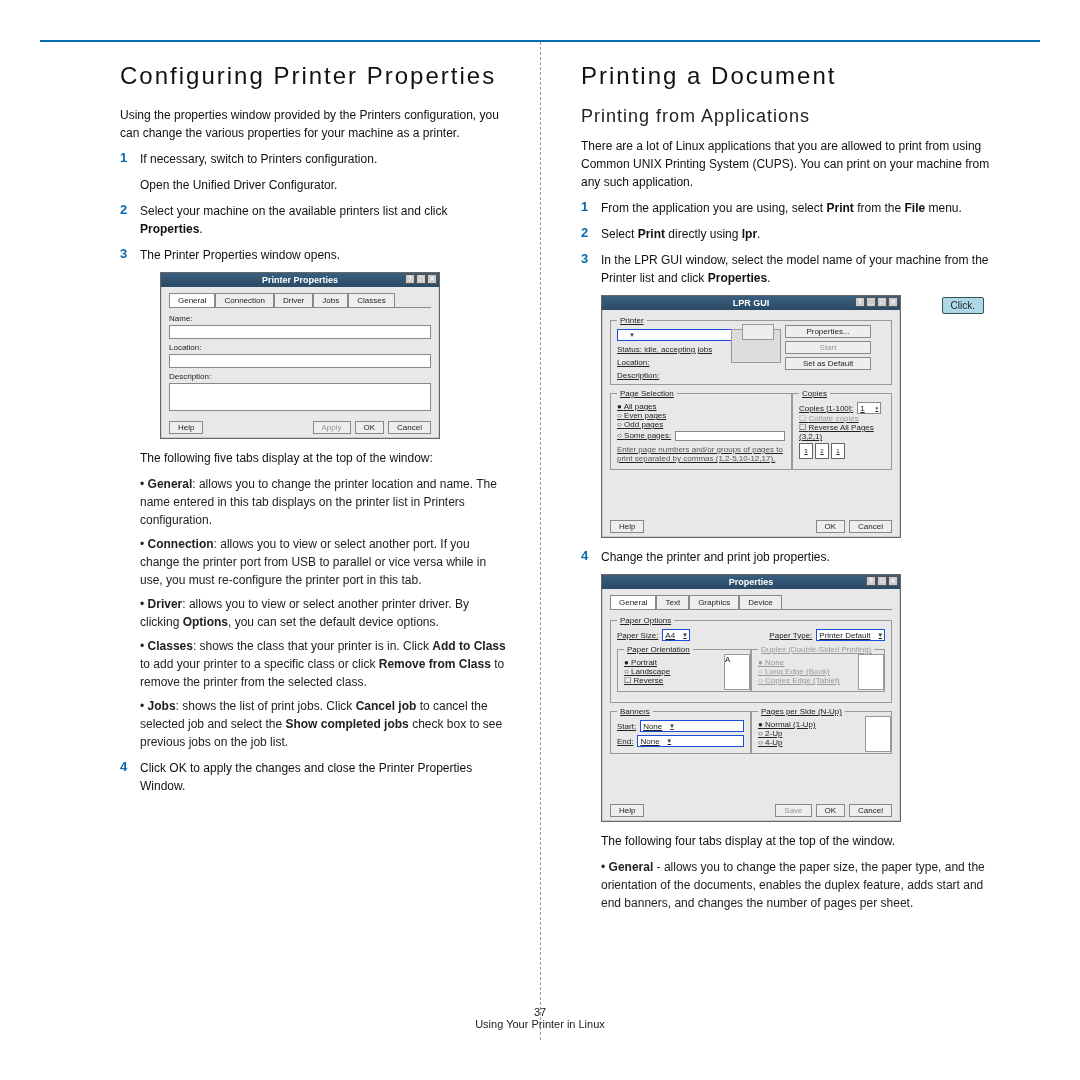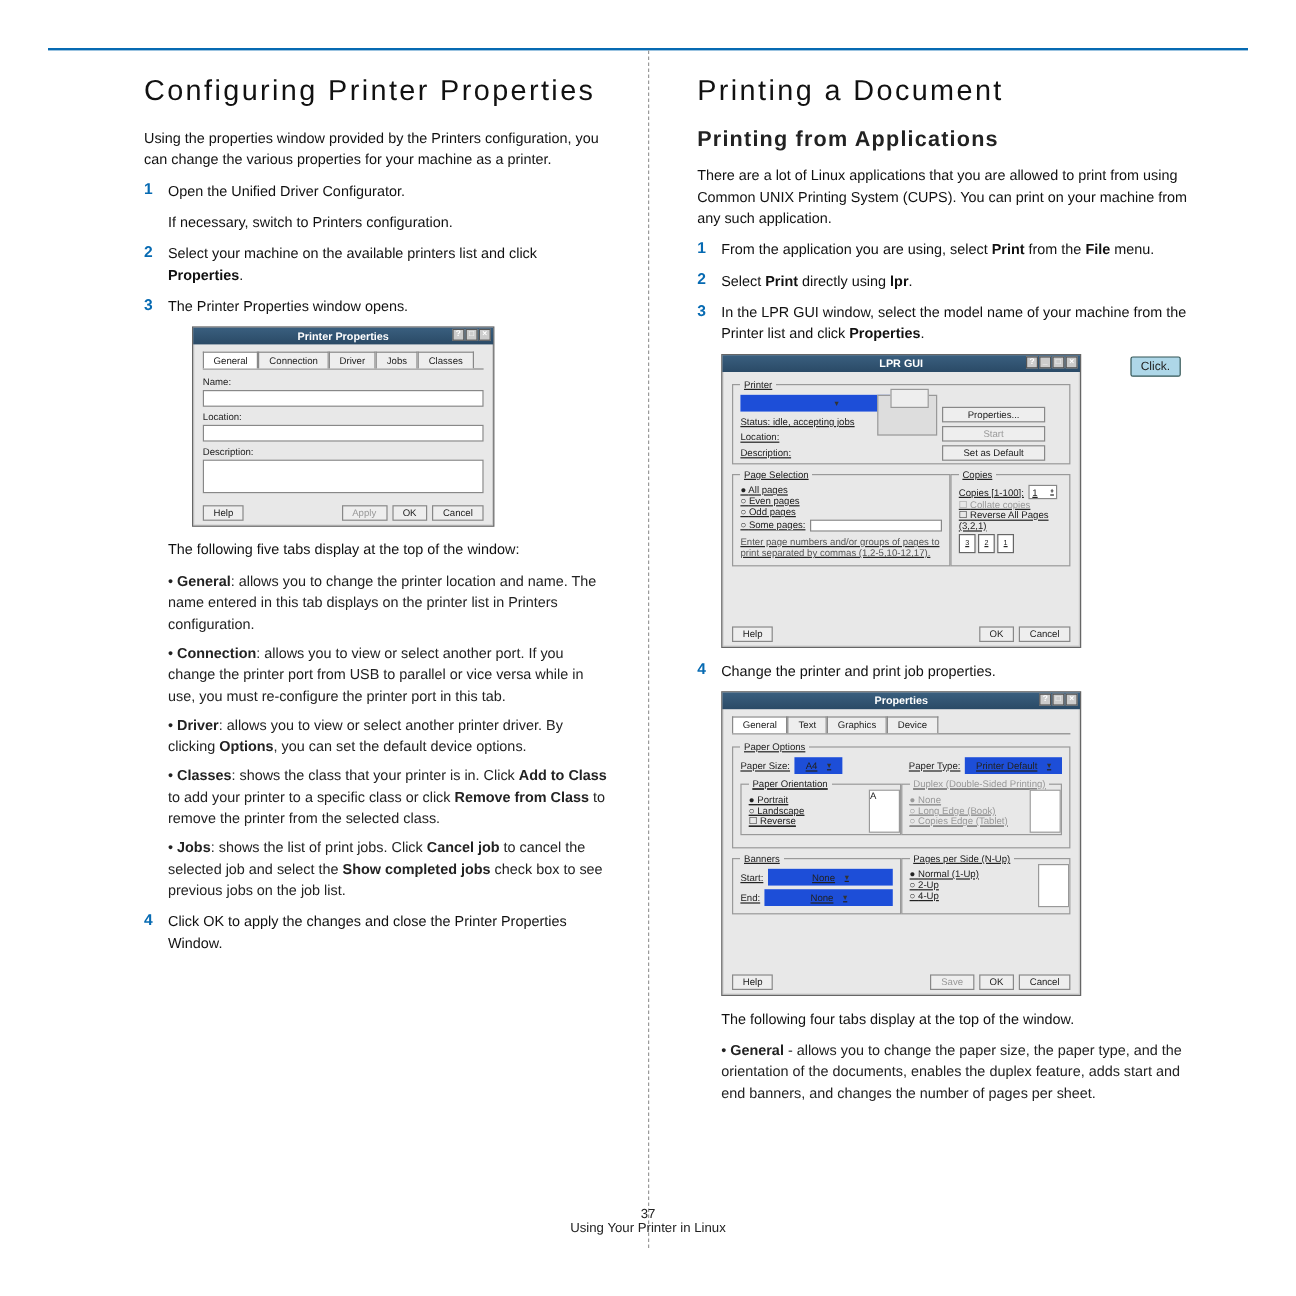--- a/index.html
+++ b/index.html
@@ -32,21 +32,21 @@
   }
   h2 {
     font-size: 24px;
     font-weight: normal;
     letter-spacing: 2px;
     color: #111;
     margin-bottom: 16px;
   }
   h3 {
     font-size: 18px;
-    font-weight: bold;
+    font-weight: normal;
     letter-spacing: 1px;
     margin-bottom: 10px;
   }
   p, .step-text {
     font-size: 12px;
     line-height: 1.5;
     color: #111;
     margin-bottom: 8px;
   }
   ol.steps {
@@ -122,23 +122,23 @@
   }
   .btn.dis { color: #999; }
   fieldset {
     border: 1px solid #999; padding: 4px 6px 6px 6px; margin-bottom: 4px;
     font-size: 8px;
     text-decoration: underline;
   }
   legend { padding: 0 3px; font-size: 8px; }
   .row { display: flex; align-items: center; gap: 4px; }
   .sel {
-    border: 7px solid #1d4ed8; background: #fff; padding: 0 2px;
+    border: 1px solid #1d4ed8; background: #fff; padding: 0 2px;
     display: inline-flex; align-items: center; gap: 8px; font-size: 8px;
-    height: 12px; position: relative; justify-content: center;
+    height: 12px; position: relative;
   }
   .sel::after { content: "▾"; font-size: 7px; color: #333; }
   .spin {
     border: 1px solid #888; background: #fff; width: 24px; height: 12px;
     display: inline-flex; align-items: center; justify-content: space-between;
     padding: 0 2px; font-size: 8px;
   }
   .spin::after { content: "♦"; font-size: 6px; color: #666; }
   .radio::before { content: "○ "; }
   .radio.on::before { content: "● "; }
@@ -150,21 +150,21 @@
   .printer-icon::before {
     content: ""; position: absolute; width: 30px; height: 14px;
     background: #eee; border: 1px solid #999; top: -6px; left: 10px;
   }
   .callout {
     position: absolute; right: 16px; top: 2px;
     background: #aed7e8; border: 1px solid #355;
     padding: 2px 8px; font-size: 10px; border-radius: 2px;
   }
   .lpr-right {
-    position: absolute; right: 8px; top: 14px; width: 98px;
+    position: absolute; right: 8px; top: 0; width: 98px;
   }
   .lpr-right .btn { width: 86px; text-align: center; margin-bottom: 3px; display: block; }
   .flex2 { display: flex; gap: 0; }
   .flex2 > fieldset { flex: 1; }
   .iconstack {
     display: flex; gap: 2px; margin-top: 2px;
   }
   .iconstack span {
     width: 14px; height: 16px; border: 1px solid #666; background: #fff;
     font-size: 6px; text-align: center; line-height: 14px;
@@ -185,34 +185,34 @@
 
 <div class="page">
 
   <div class="col">
     <h2>Configuring Printer Properties</h2>
     <p>Using the properties window provided by the Printers configuration, you can change the various properties for your machine as a printer.</p>
 
     <ol class="steps">
       <li>
         <span class="num">1</span>
+        <div class="step-text">If necessary, switch to Printers configuration.</div>
         <div class="step-text">Open the Unified Driver Configurator.</div>
-        <div class="step-text">If necessary, switch to Printers configuration.</div>
       </li>
       <li>
         <span class="num">2</span>
         <div class="step-text">
           <span>Select your machine on the available printers list and click </span><span class="bold">Properties</span>.
         </div>
       </li>
       <li>
         <span class="num">3</span>
         <div class="step-text">The Printer Properties window opens.</div>
 
-        <div class="dialog" style="width:252px">
+        <div class="dialog" style="width:280px">
           <div class="dialog-title">
             <span>Printer Properties</span>
             <div class="winbtns">
                 <span>?</span>
                 <span>□</span>
                 <span>×</span>
               </div>
           </div>
           <div class="dialog-body">
             <div class="tabs">

